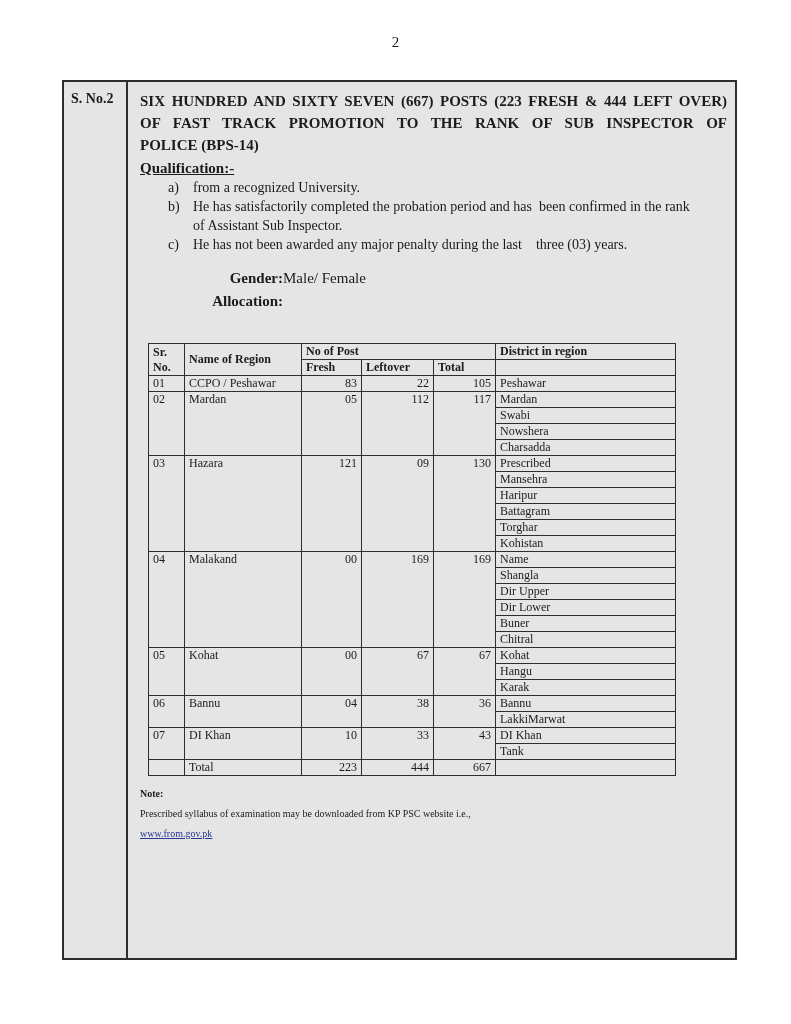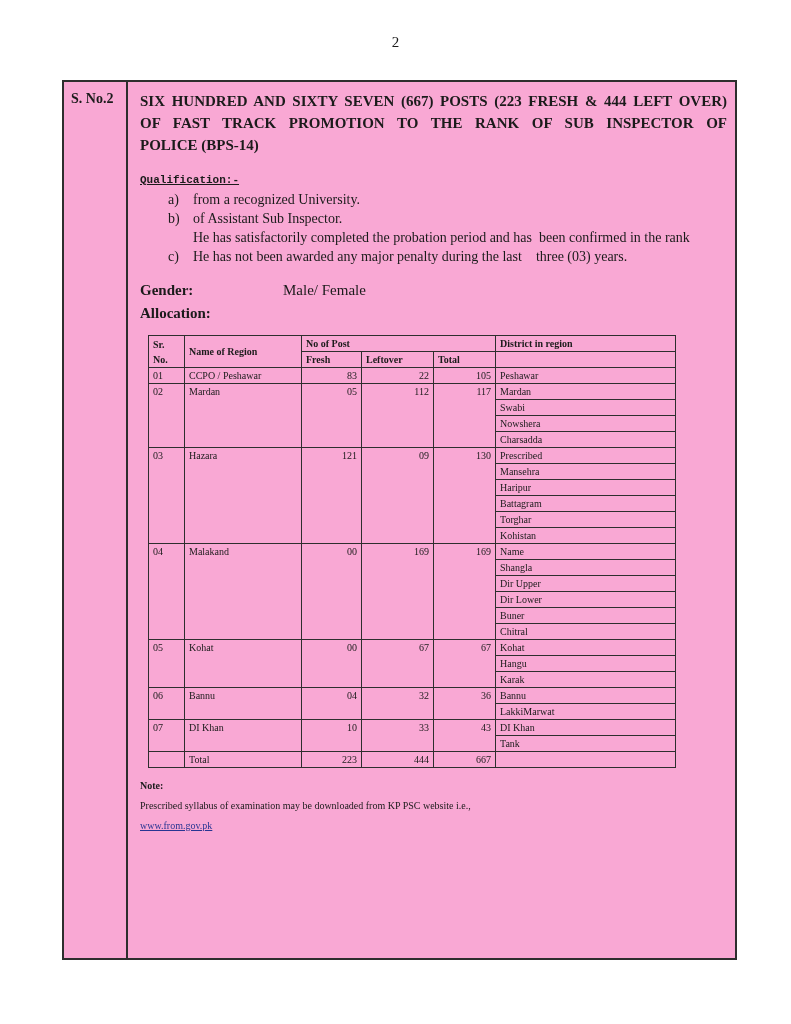--- a/index.html
+++ b/index.html
@@ -16,21 +16,21 @@
     padding-top: 34px;
     font-size: 15px;
     height: 46px;
   }
   .document-box {
     position: absolute;
     left: 62px; top: 80px;
     width: 675px; height: 880px;
     border: 2px solid #2e2e2e;
     display: flex;
-    background: #f9a8d4;
+    background: #e5e5e5;
   }
   .serial-cell {
     width: 64px;
     flex-shrink: 0;
     border-right: 2px solid #2e2e2e;
     padding: 9px 2px 0 7px;
     font-weight: bold;
     font-size: 14px;
     white-space: nowrap;
   }
@@ -38,44 +38,43 @@
     flex: 1;
     padding: 8px 8px 0 12px;
   }
   .post-title {
     font-weight: bold;
     font-size: 15px;
     line-height: 22px;
   }
   .jline { display: block; text-align: justify; text-align-last: justify; font-family: Liberation Serif, serif; }
   .qual-heading {
-    margin-top: 14px;
+    margin-top: 2px;
     font-weight: bold;
-    font-size: 11px;
+    font-size: 15px;
     line-height: 20px;
     text-decoration: underline;
-    font-family: Liberation Mono, monospace;
   }
   .q-item {
     display: flex;
     font-size: 14px;
     line-height: 19px;
   }
   .q-label { width: 25px; margin-left: 28px; flex-shrink: 0; }
   .q-text { flex: 1; }
   .q-line { display: block; white-space: pre-wrap; }
   .meta-row { display: flex; font-size: 15px; line-height: 23px; }
   .meta-rows { margin-top: 13px; }
-  .meta-label { font-weight: bold; width: 143px; flex-shrink: 0; }
+  .meta-label { font-weight: bold; width: 143px; flex-shrink: 0; text-align: right; }
   table.alloc {
-    margin: 10px 0 0 8px;
+    margin: 30px 0 0 8px;
     border-collapse: collapse;
     table-layout: fixed;
     width: 527px;
-    font-size: 10px;
+    font-size: 12px;
   }
   table.alloc th, table.alloc td {
     border: 1.5px solid #2e2e2e;
     height: 15px;
     line-height: 15px;
     padding: 0 4px;
     overflow: hidden;
     white-space: nowrap;
   }
   table.alloc th { font-weight: bold; text-align: left; }
@@ -115,22 +114,22 @@
     <div class="qual-list">
       <div class="q-item">
         <span class="q-label">a)</span>
         <span class="q-text">
           <span class="q-line">from a recognized University.</span>
         </span>
       </div>
       <div class="q-item">
         <span class="q-label">b)</span>
         <span class="q-text">
+          <span class="q-line">He has satisfactorily completed the probation period and has  been confirmed in the rank</span>
           <span class="q-line">of Assistant Sub Inspector.</span>
-          <span class="q-line">He has satisfactorily completed the probation period and has  been confirmed in the rank</span>
         </span>
       </div>
       <div class="q-item">
         <span class="q-label">c)</span>
         <span class="q-text">
           <span class="q-line">He has not been awarded any major penalty during the last    three (03) years.</span>
         </span>
       </div>
     </div>
 
@@ -253,21 +252,21 @@
           <tr>
             <td class="c-district">Hangu</td>
           </tr>
           <tr>
             <td class="c-district">Karak</td>
           </tr>
           <tr>
             <td class="c-sr" rowspan="2">06</td>
             <td class="c-name" rowspan="2">Bannu</td>
             <td class="c-num" rowspan="2">04</td>
-            <td class="c-num" rowspan="2">32</td>
+            <td class="c-num" rowspan="2">38</td>
             <td class="c-num" rowspan="2">36</td>
             <td class="c-district">Bannu</td>
           </tr>
           <tr>
             <td class="c-district">LakkiMarwat</td>
           </tr>
           <tr>
             <td class="c-sr" rowspan="2">07</td>
             <td class="c-name" rowspan="2">DI Khan</td>
             <td class="c-num" rowspan="2">10</td>

